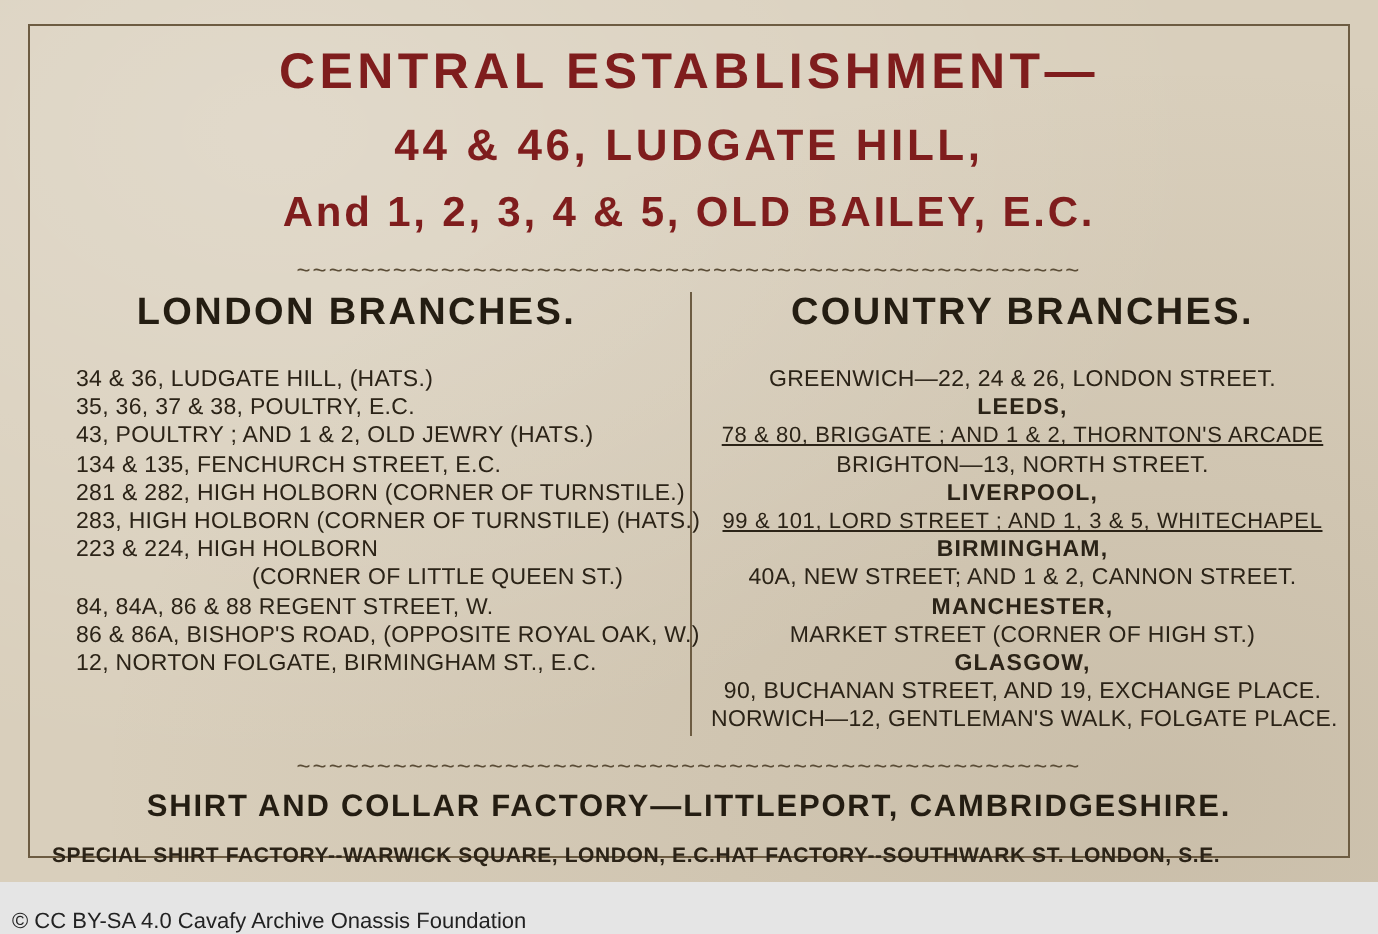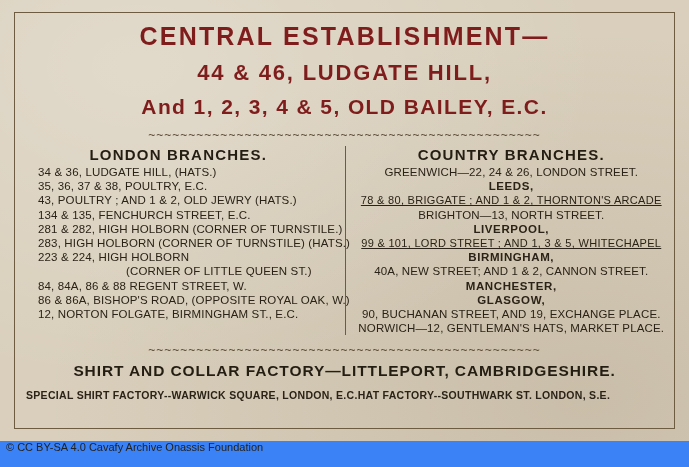--- a/index.html
+++ b/index.html
@@ -86,25 +86,25 @@
     width: 50%;
     padding-right: 10px;
   }
   .col.right {
     width: 50%;
     padding-left: 10px;
     border-left: 1.2px solid #6d5c42;
   }
   .col-title {
     text-align: center;
-    font-size: 15px;
+    font-size: 19px;
     font-weight: bold;
     letter-spacing: 1.2px;
     color: #241d12;
-    margin-bottom: 2px;
+    margin-bottom: 15px;
   }
   .branch-line {
     font-size: 11.5px;
     letter-spacing: 0.15px;
     line-height: 14.2px;
     color: #2b2317;
     white-space: nowrap;
   }
   .col.left .branch-line {
     padding-left: 16px;
@@ -154,25 +154,25 @@
     letter-spacing: 0.3px;
     color: #2b2317;
     white-space: nowrap;
   }
   #credit-bar {
     position: absolute;
     left: 0;
     top: 441px;
     width: 689px;
     height: 26px;
-    background: #3b82f6;
+    background: #e5e5e5;
     color: #222222;
     font-size: 11px;
     display: flex;
-    align-items: flex-start;
+    align-items: flex-end;
     padding-left: 6px;
     box-sizing: border-box;
     font-family: "Liberation Sans", sans-serif;
   }
   #credit-text { white-space: nowrap; }
 </style>
 </head>
 <body>
 
 <div id="card">
@@ -206,23 +206,24 @@
         <div class="col-title">COUNTRY BRANCHES.</div>
         <div class="branch-line">GREENWICH—22, 24 &amp; 26, LONDON STREET.</div>
         <div class="branch-line city">LEEDS,</div>
         <div class="branch-line sc">78 &amp; 80, BRIGGATE ; AND 1 &amp; 2, THORNTON'S ARCADE</div>
         <div class="branch-line">BRIGHTON—13, NORTH STREET.</div>
         <div class="branch-line city">LIVERPOOL,</div>
         <div class="branch-line sc">99 &amp; 101, LORD STREET ; AND 1, 3 &amp; 5, WHITECHAPEL</div>
         <div class="branch-line city">BIRMINGHAM,</div>
         <div class="branch-line">40A, NEW STREET; AND 1 &amp; 2, CANNON STREET.</div>
         <div class="branch-line city">MANCHESTER,</div>
+        <div class="branch-line">MARKET STREET (CORNER OF HIGH ST.)</div>
         <div class="branch-line city">GLASGOW,</div>
         <div class="branch-line">90, BUCHANAN STREET, AND 19, EXCHANGE PLACE.</div>
-        <div class="branch-line">NORWICH—12, GENTLEMAN'S HATS, MARKET PLACE.</div>
+        <div class="branch-line">NORWICH—12, GENTLEMAN'S WALK, FOLGATE PLACE.</div>
       </div>
 
     </div>
 
     <div id="footer-divider">~~~~~~~~~~~~~~~~~~~~~~~~~~~~~~~~~~~~~~~~~~~~~~~~~</div>
 
     <div id="factory-main">SHIRT AND COLLAR FACTORY—LITTLEPORT, CAMBRIDGESHIRE.</div>
 
     <div id="factory-row">
       <div class="factory-sub">SPECIAL SHIRT FACTORY--WARWICK SQUARE, LONDON, E.C.</div>

